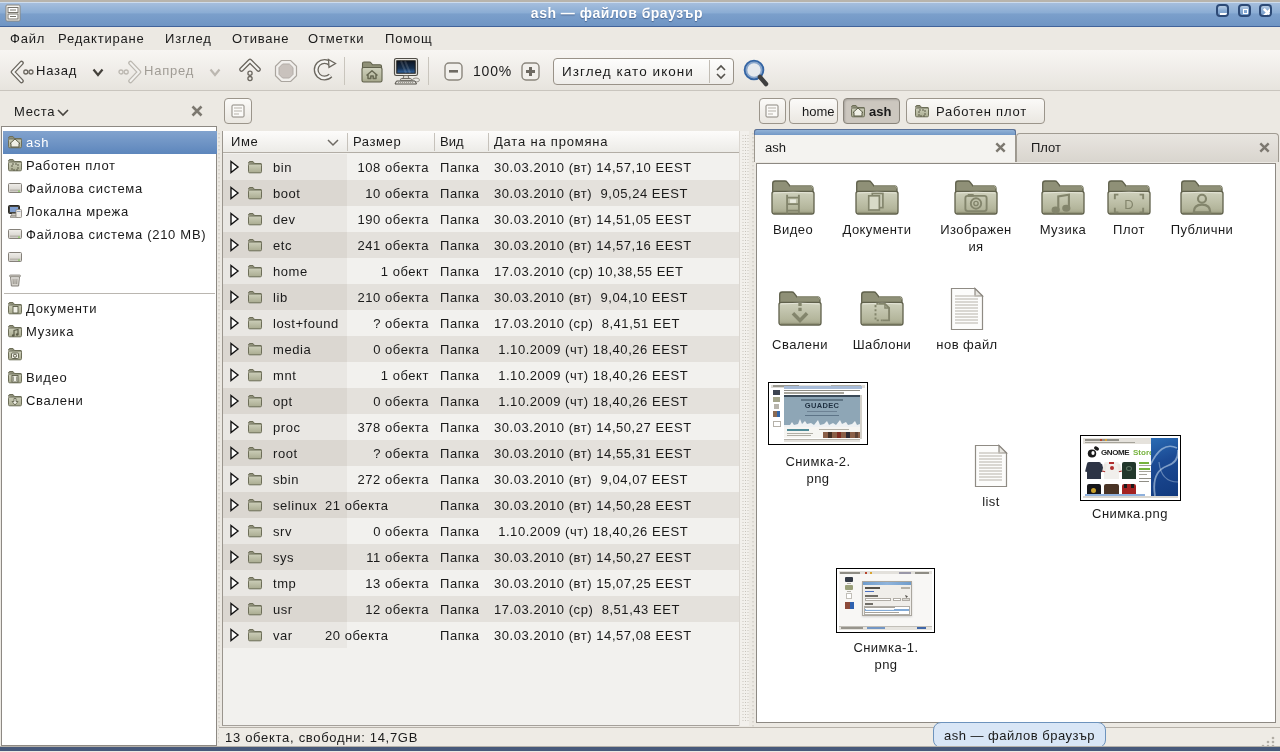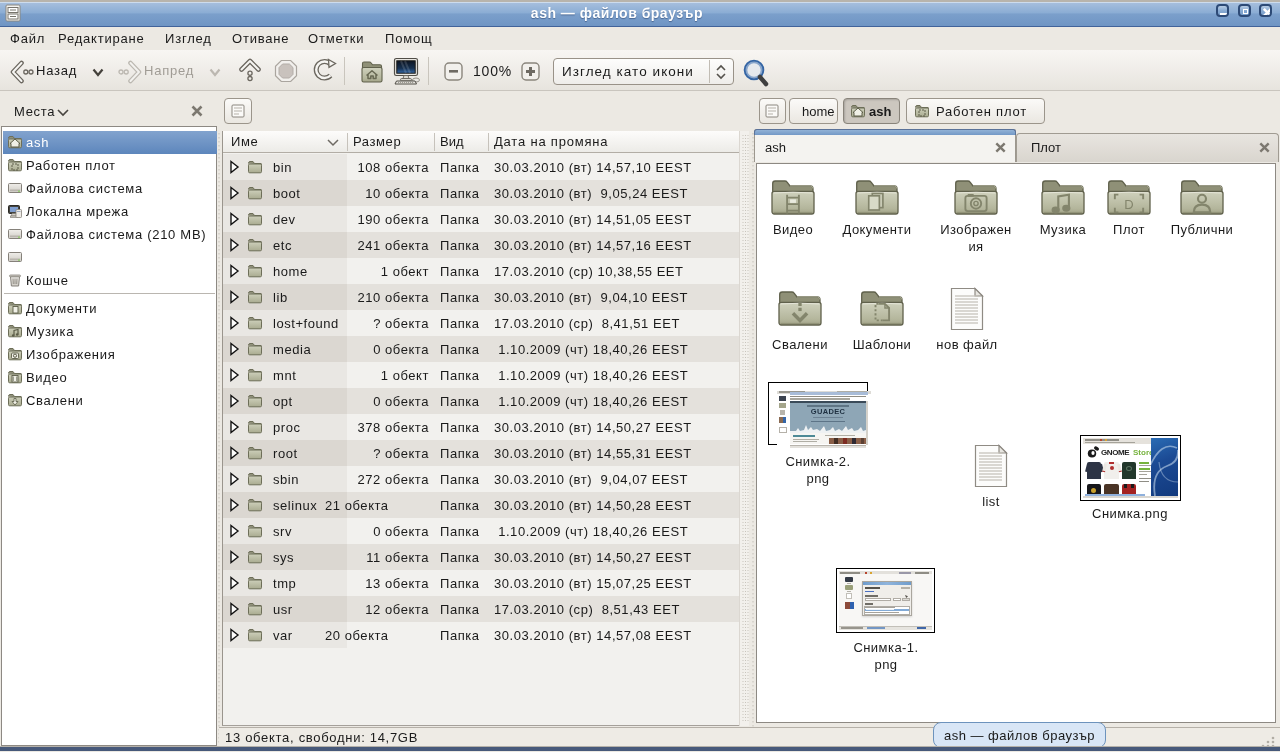--- a/index.html
+++ b/index.html
@@ -210,23 +210,20 @@
 <svg class="abs" style="left:5px;top:99px" width="16" height="16" viewBox="0 0 16 16">
 <rect x="1.5" y="3.5" width="13" height="9" rx="1" fill="url(#gdrv)" stroke="#85817a"></rect>
 <rect x="3" y="9.5" width="10" height="1.6" fill="#b9b5ae"></rect>
       <circle cx="12" cy="11.2" r=".9" fill="#8fcc66"></circle>
     </svg>
 <svg class="abs" style="left:5px;top:122px" width="16" height="16" viewBox="0 0 16 16">
 <rect x="1.5" y="3.5" width="13" height="9" rx="1" fill="url(#gdrv)" stroke="#85817a"></rect>
 <rect x="3" y="9.5" width="10" height="1.6" fill="#b9b5ae"></rect>
       <circle cx="12" cy="11.2" r=".9" fill="#8fcc66"></circle>
     </svg>
-<div class="srow" style="top:142px">
-      <span class="txt">Кошче</span>
-    </div>
 <svg class="abs" style="left:5px;top:145px" width="16" height="16" viewBox="0 0 16 16">
 <path d="M3.5 4.5 L12.5 4.5 L11.6 14 L4.4 14 Z" fill="url(#gdrv)" stroke="#85817a"></path>
 <rect x="2.5" y="3" width="11" height="1.8" rx=".9" fill="#cfccc5" stroke="#85817a" stroke-width=".8"></rect>
 <path d="M6 6.5 L6.3 12 M8 6.5 L8 12 M10 6.5 L9.7 12" stroke="#8a867e" stroke-width=".9"></path>
     </svg>
 <div class="abs" style="left:2px;top:166px;width:211px;height:1px;background:#bab6b0"></div>
 <div class="srow" style="top:170px">
       <span class="txt">Документи</span>
     </div>
 <svg class="abs" style="left:5px;top:173px" width="16" height="16" viewBox="0 0 16 16">
@@ -237,23 +234,20 @@
 <div class="srow" style="top:193px">
       <span class="txt">Музика</span>
     </div>
 <svg class="abs" style="left:5px;top:196px" width="16" height="16" viewBox="0 0 16 16">
 <path d="M1.5 4.5 Q1.5 2.5 3 2.5 L6 2.5 L7.5 4.5 L14 4.5 Q14.5 4.5 14.5 5.5 L14.5 6" fill="#90917a" stroke="#6d6e58" stroke-width="1"></path>
 <rect x="1.5" y="5" width="13" height="8.8" rx="1.2" fill="url(#gf16)" stroke="#6d6e58" stroke-width="1"></rect>
 <path d="M7 12.5 V7.5 L11 6.5 V11.5" fill="none" stroke="#5c5d49" stroke-width="1.2"></path>
       <circle cx="6.2" cy="12.5" r="1.3" fill="#5c5d49"></circle>
       <circle cx="10.2" cy="11.5" r="1.3" fill="#5c5d49"></circle>
     </svg>
-<div class="srow" style="top:216px">
-      <span class="txt">Изображения</span>
-    </div>
 <svg class="abs" style="left:5px;top:219px" width="16" height="16" viewBox="0 0 16 16">
 <path d="M1.5 4.5 Q1.5 2.5 3 2.5 L6 2.5 L7.5 4.5 L14 4.5 Q14.5 4.5 14.5 5.5 L14.5 6" fill="#90917a" stroke="#6d6e58" stroke-width="1"></path>
 <rect x="1.5" y="5" width="13" height="8.8" rx="1.2" fill="url(#gf16)" stroke="#6d6e58" stroke-width="1"></rect>
 <rect x="4.5" y="7" width="7" height="5.5" rx="1" fill="#f0f0e6" stroke="#5c5d49" stroke-width=".9"></rect>
       <circle cx="8" cy="9.7" r="1.6" fill="none" stroke="#5c5d49"></circle>
     </svg>
 <div class="srow" style="top:239px">
       <span class="txt">Видео</span>
     </div>
 <svg class="abs" style="left:5px;top:242px" width="16" height="16" viewBox="0 0 16 16">
@@ -728,21 +722,21 @@
       <path d="M6 15 H29" stroke="#c6c3bc" stroke-width="1.3"></path>
       <path d="M6 18 H29" stroke="#c6c3bc" stroke-width="1.3"></path>
       <path d="M6 21 H29" stroke="#c6c3bc" stroke-width="1.3"></path>
       <path d="M6 24 H29" stroke="#c6c3bc" stroke-width="1.3"></path>
       <path d="M6 27 H29" stroke="#c6c3bc" stroke-width="1.3"></path>
       <path d="M6 30 H29" stroke="#c6c3bc" stroke-width="1.3"></path>
       <path d="M6 33 H29" stroke="#c6c3bc" stroke-width="1.3"></path>
       <path d="M6 36 H29" stroke="#c6c3bc" stroke-width="1.3"></path>
     </svg>
 <div class="ilabel" style="left:155px;top:172px;width:110px">нов файл</div>
-<div class="abs" style="left:11px;top:218px;width:100px;height:63px;border:1px solid #000;background:#fff;padding:8px">
+<div class="abs" style="left:11px;top:218px;width:100px;height:63px;border:1px solid #000;background:#fff;padding:2px">
 <div style="position:relative;width:94px;height:57px;background:#fff;overflow:hidden;font-family:'Liberation Sans',sans-serif">
 <div class="abs" style="left:0;top:0;width:94px;height:3px;background:#dedcd7"></div>
 <div class="abs" style="left:2px;top:0;width:26px;height:2px;background:#9a988f"></div>
 <div class="abs" style="left:60px;top:0;width:30px;height:2px;background:#b0aea5"></div>
 <div class="abs" style="left:2px;top:5px;width:7px;height:5px;background:#3c4350"></div>
 <div class="abs" style="left:2px;top:12px;width:7px;height:5px;background:#a4a58b"></div>
 <div class="abs" style="left:3px;top:19px;width:5px;height:5px;background:#b8b5ac"></div>
 <div class="abs" style="left:2px;top:26px;width:4px;height:6px;background:#8a6a52"></div>
 <div class="abs" style="left:6px;top:26px;width:3px;height:6px;background:#3466a8"></div>
 <div class="abs" style="left:2px;top:36px;width:8px;height:6px;background:#fff;border:1px solid #b5b1a9"></div>

